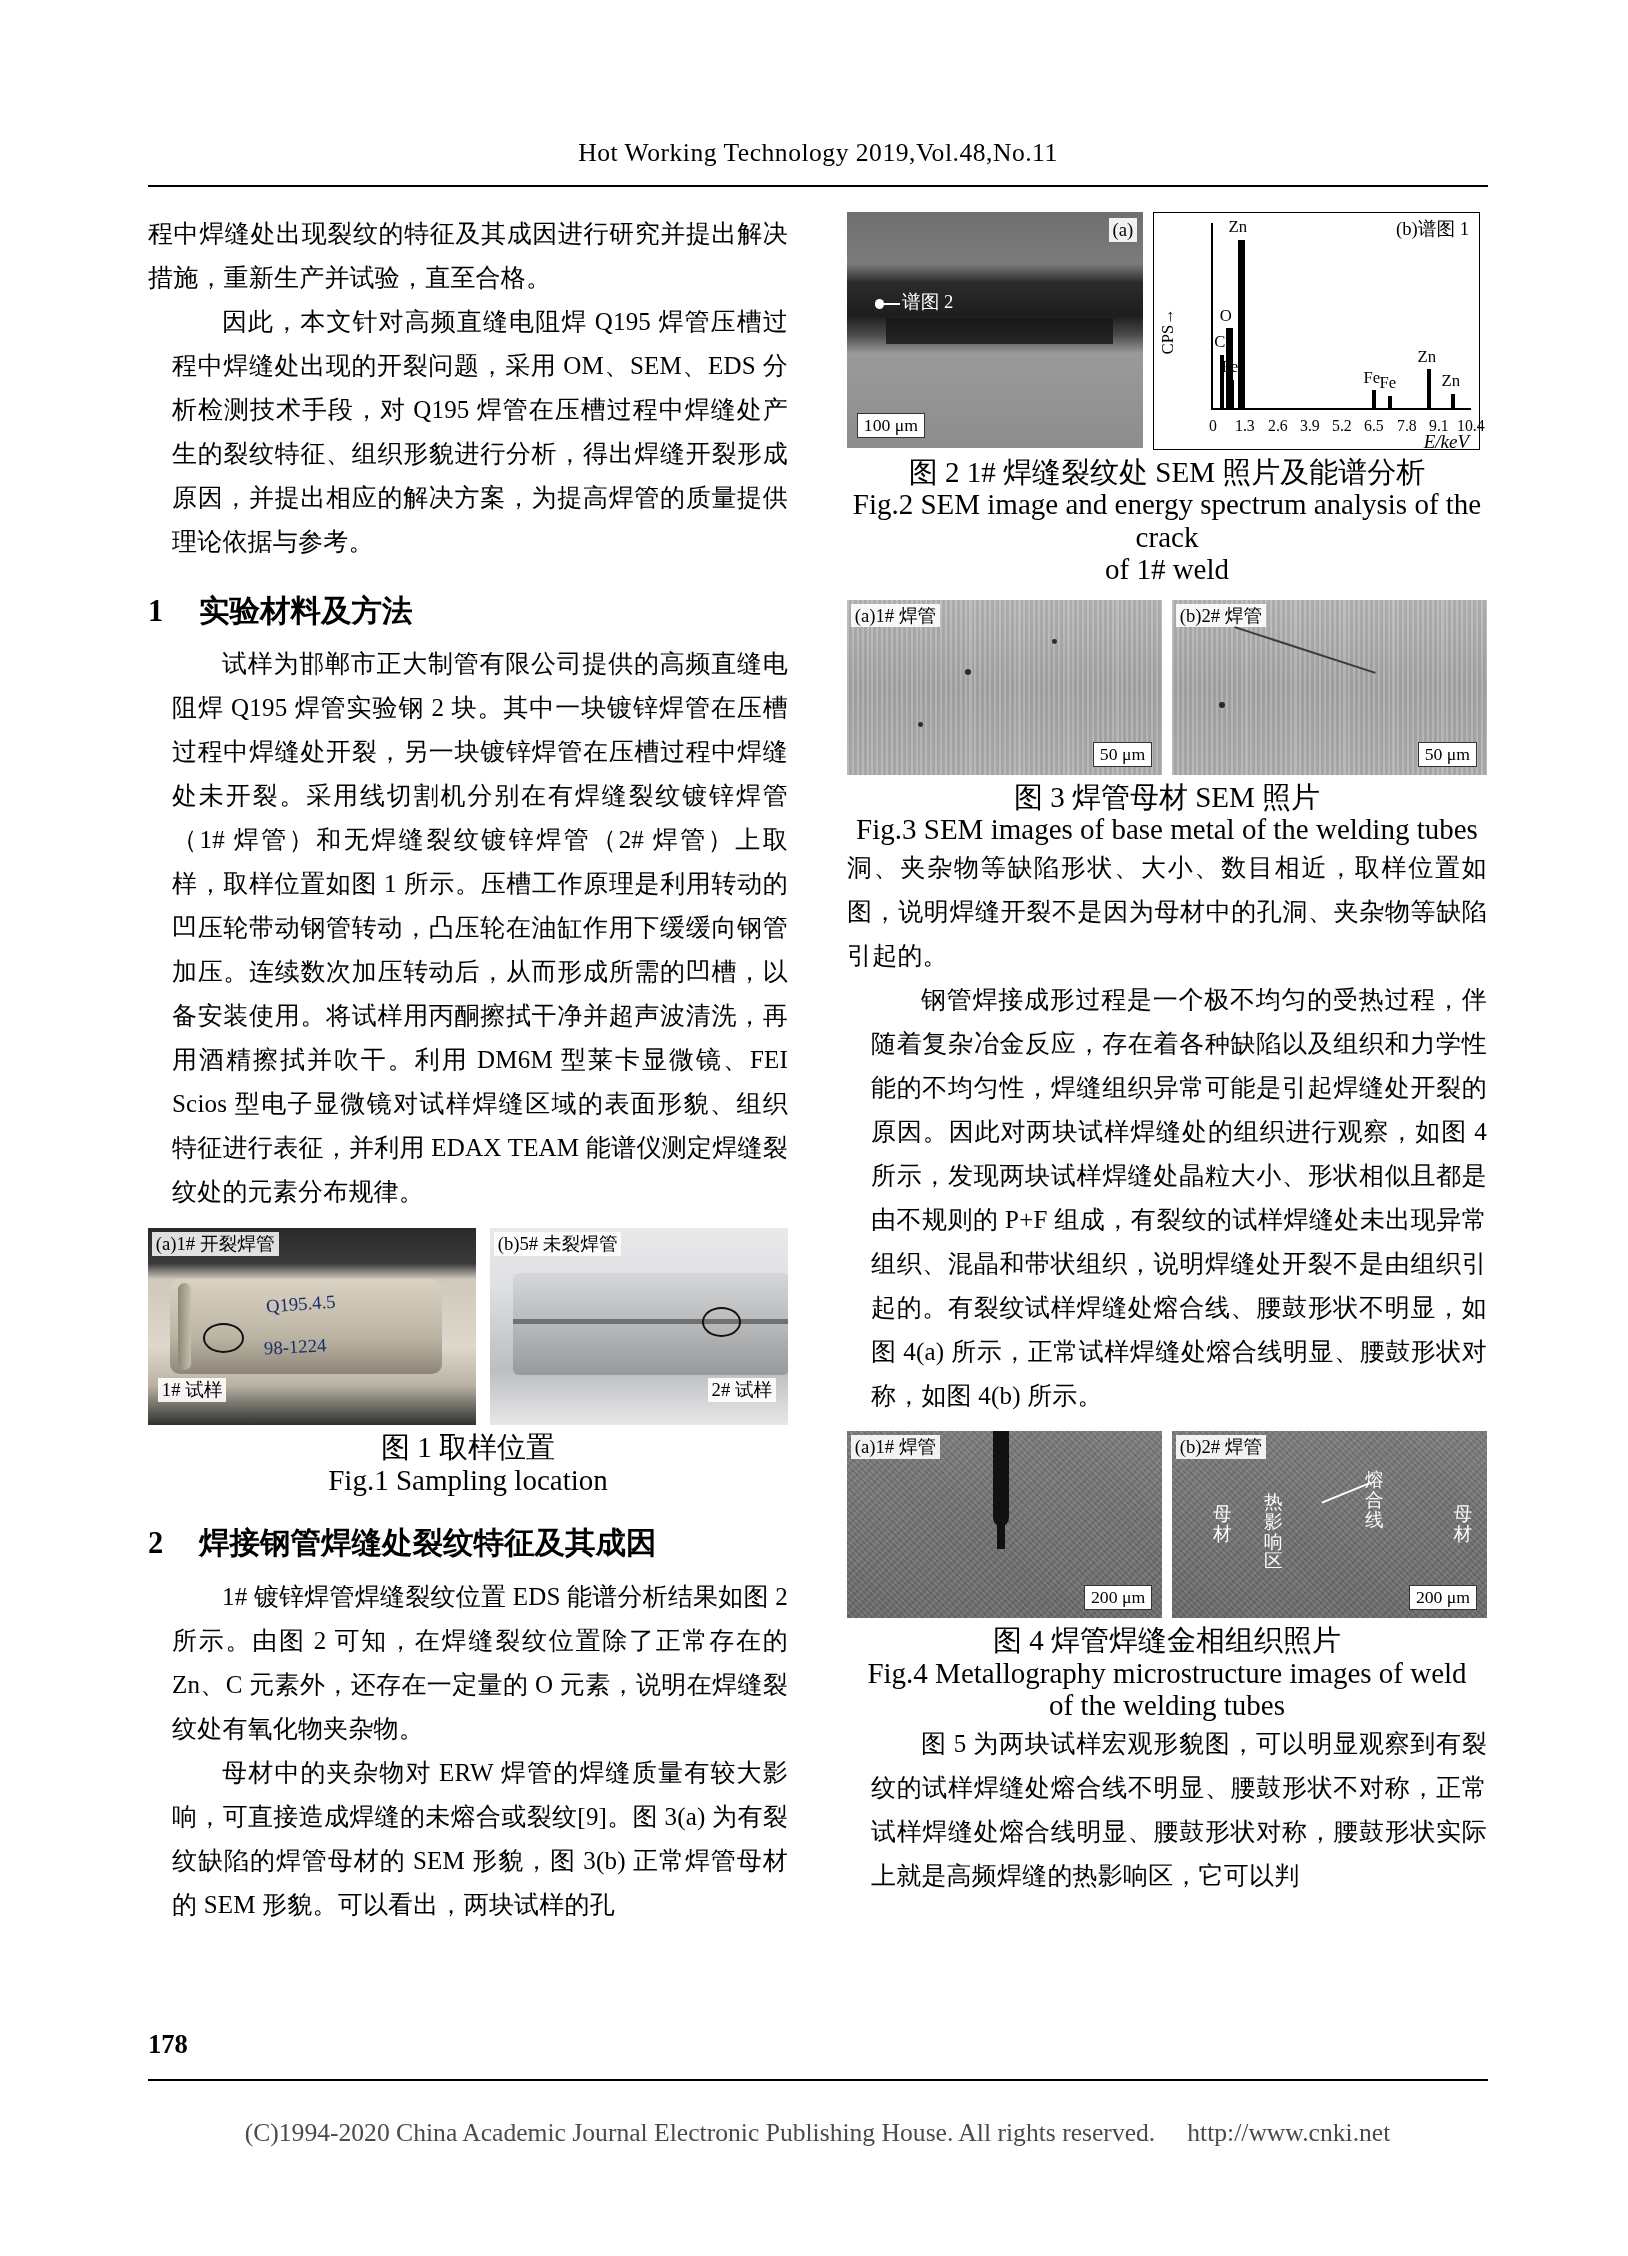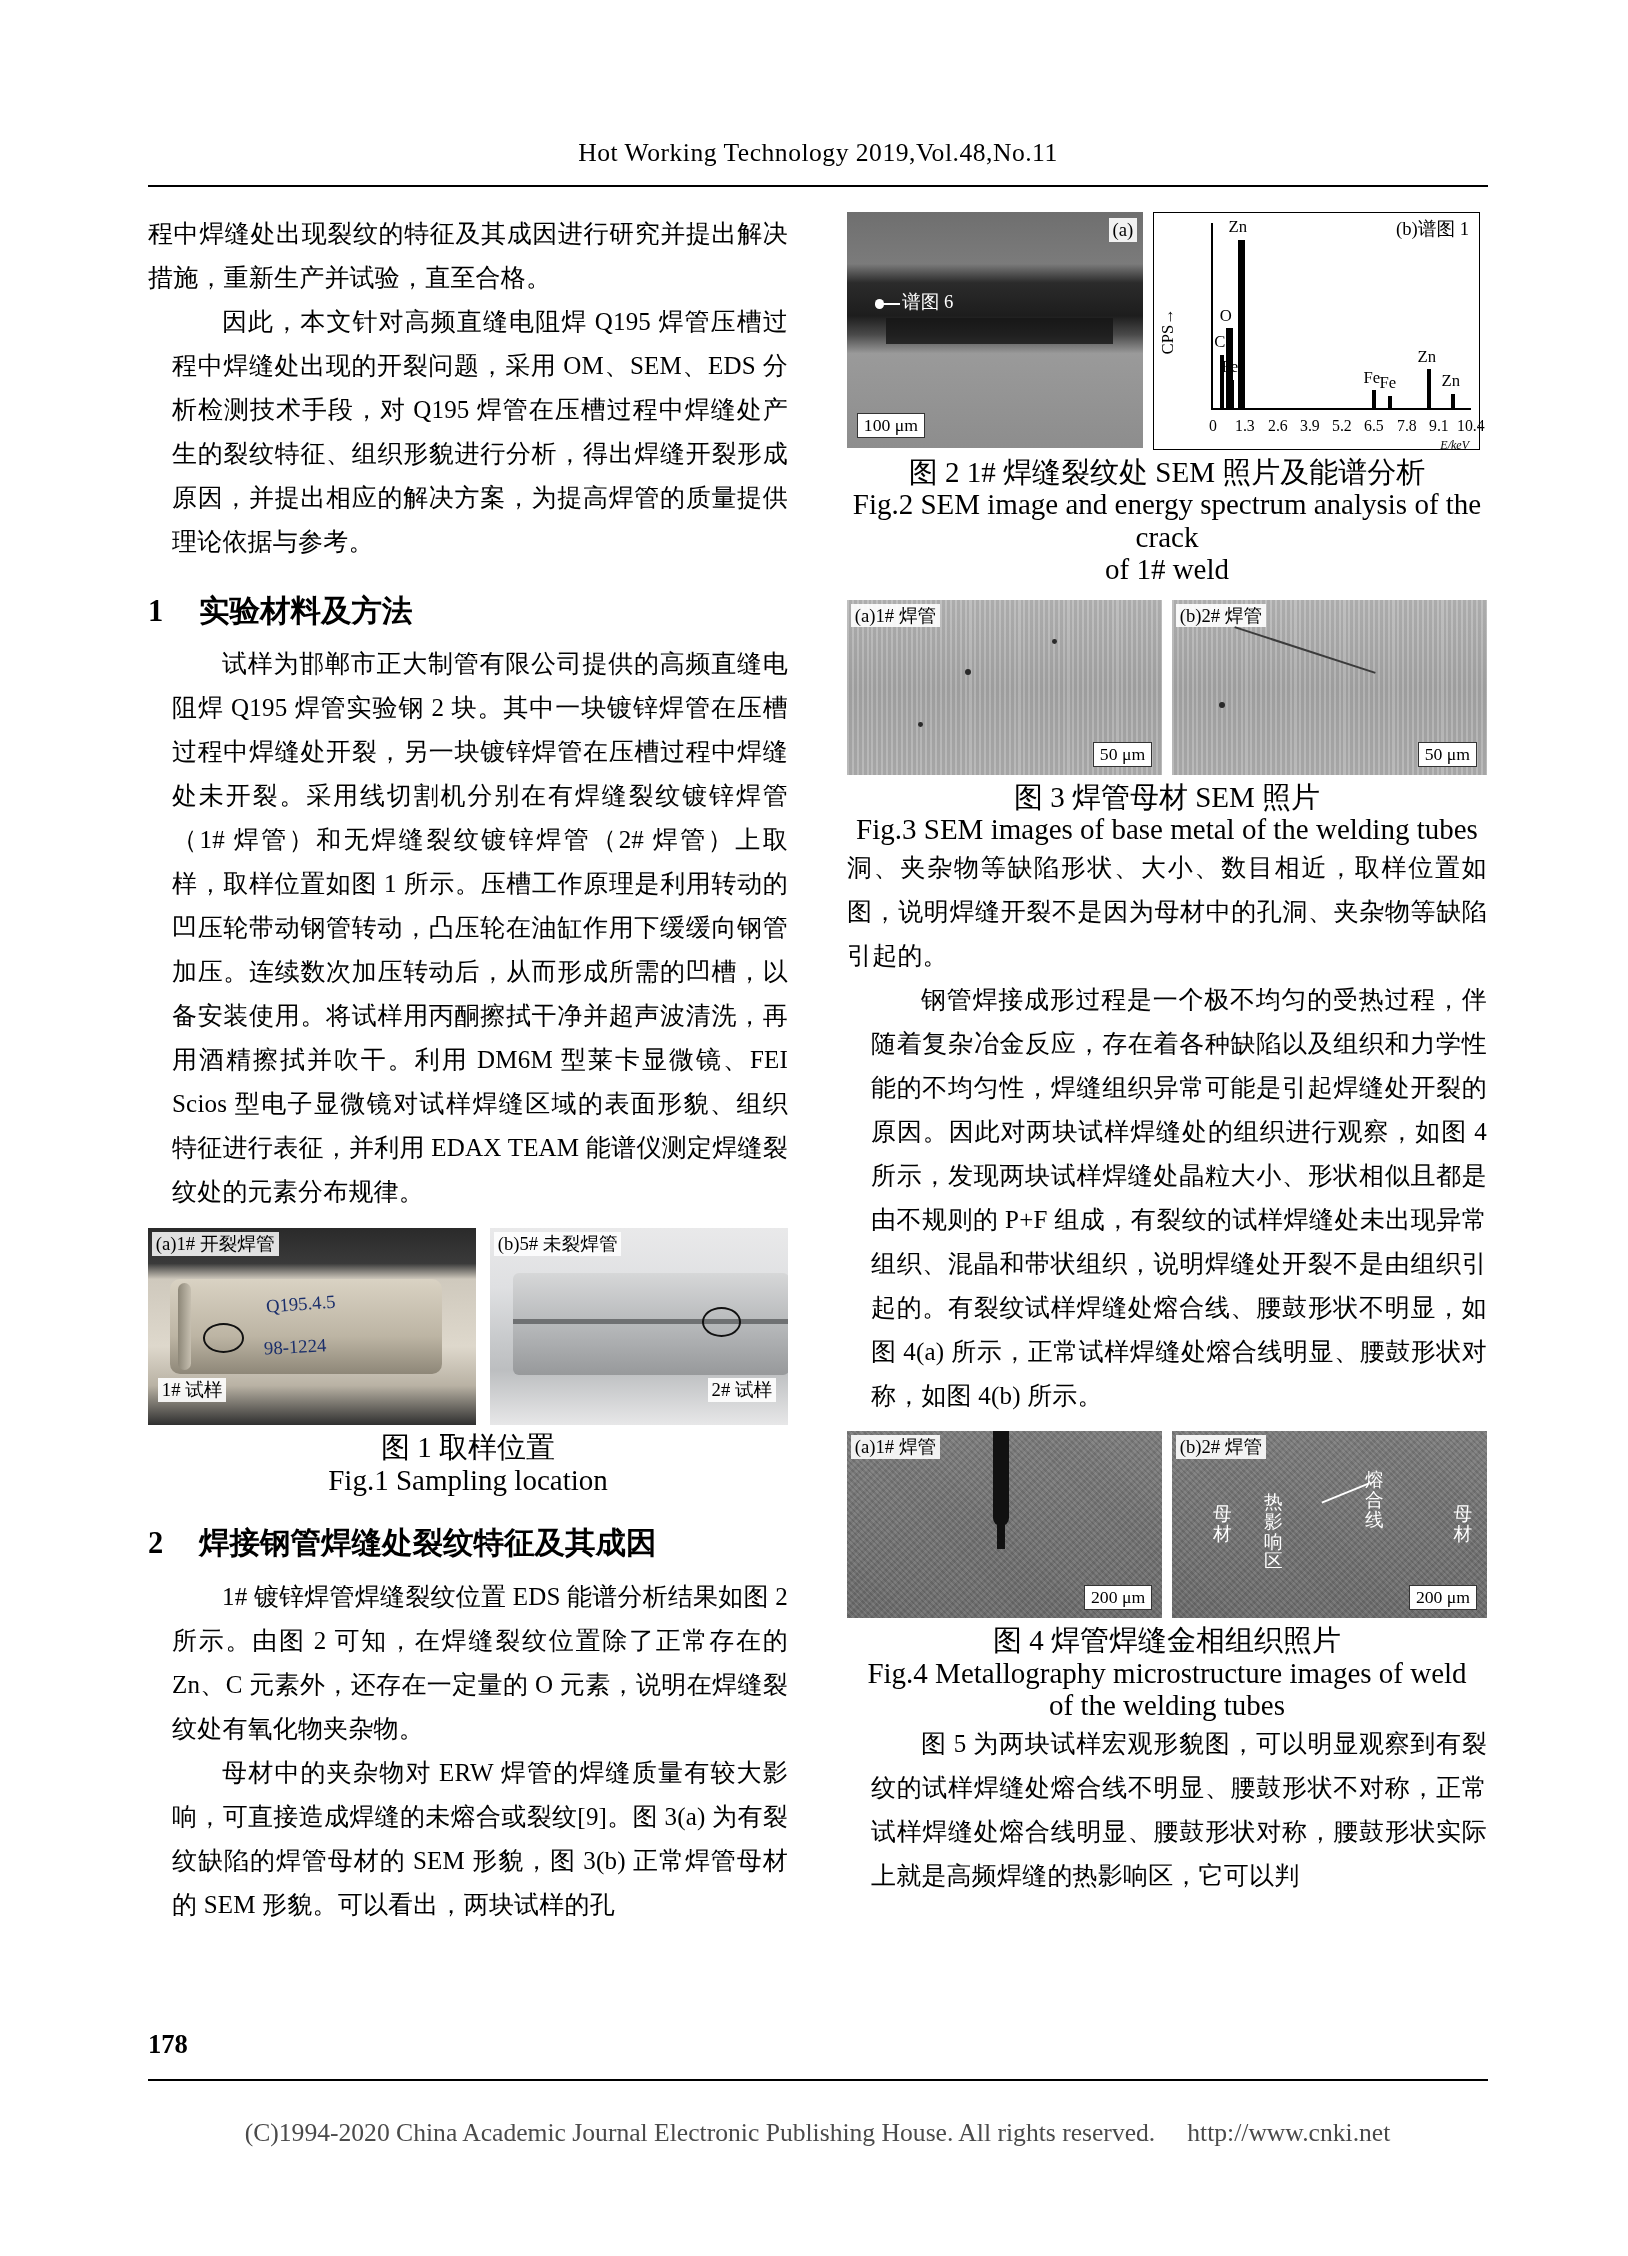--- a/index.html
+++ b/index.html
@@ -214,21 +214,21 @@
 
   <div class="col col-right">
 
     <div class="fig" style="margin-top:0;">
       <div style="display:flex; gap:9.9px;">
 
         <div class="imgbox tex-sem1" style="width:296px;height:236px;">
           <span class="lbl" style="right:5.9px;top:5.9px;background:rgba(255,255,255,0.9);">(a)</span>
           <div style="position:absolute;left:27.6px;top:87px;width:9.9px;height:9.9px;background:#fff;border-radius:50%;"></div>
           <div style="position:absolute;left:35px;top:91px;width:17.7px;height:2px;background:#fff;"></div>
-          <span class="lbl-dark" style="left:55px;top:79px;color:#fff;">谱图 6</span>
+          <span class="lbl-dark" style="left:55px;top:79px;color:#fff;">谱图 2</span>
           <div class="crackline" style="left:39px;top:106px;width:227px;height:25.6px;opacity:.8;"></div>
           <span class="scalebar" style="left:9.9px;bottom:9.9px;">100 μm</span>
         </div>
 
         <div class="spec" style="width:325px;height:236px;">
           <span class="lbl" style="right:5.9px;top:3.9px;background:#fff;">(b)谱图 1</span>
           <span style="position:absolute;left:3.9px;top:95px;font-size:16.7px;writing-mode:vertical-rl;transform:rotate(180deg);">CPS→</span>
           <div class="axis-x"></div>
           <div class="axis-y"></div>
           <div id="spec-peaks">
@@ -253,21 +253,21 @@
               <span class="tickl" style="left: 59px;">0</span>
               <span class="tickl" style="left: 91px;">1.3</span>
               <span class="tickl" style="left: 124px;">2.6</span>
               <span class="tickl" style="left: 156px;">3.9</span>
               <span class="tickl" style="left: 188px;">5.2</span>
               <span class="tickl" style="left: 220px;">6.5</span>
               <span class="tickl" style="left: 253px;">7.8</span>
               <span class="tickl" style="left: 285px;">9.1</span>
               <span class="tickl" style="left: 317px;">10.4</span>
             </div>
-          <span style="position:absolute;right:9.9px;bottom:-3.9px;font-size:12px;font-style:italic;">E/keV</span>
+          <span style="position:absolute;right:9.9px;bottom:-3.9px;font-size:19px;font-style:italic;">E/keV</span>
         </div>
       </div>
       <div class="fig-caption">
         <span class="cn">图 2   1# 焊缝裂纹处 SEM 照片及能谱分析</span>
         <span class="en">Fig.2   SEM image and energy spectrum analysis of the crack</span>
         <span class="en">of 1# weld</span>
       </div>
     </div>
 
     <div class="fig">

